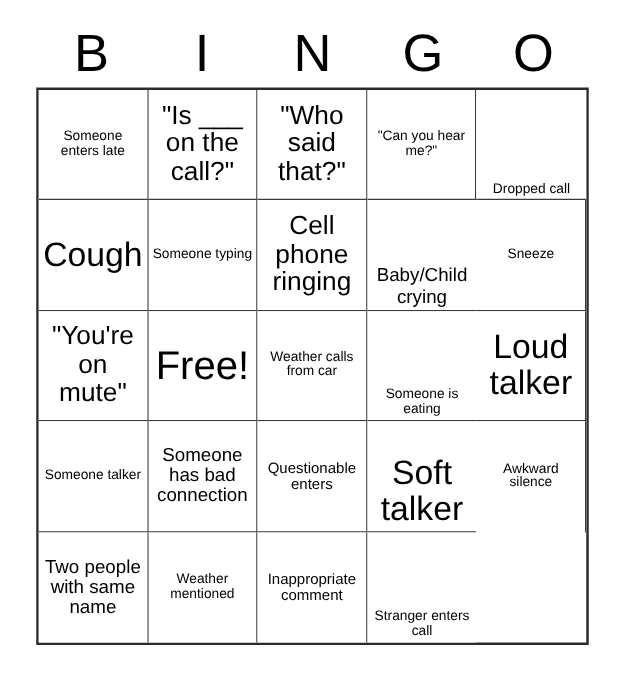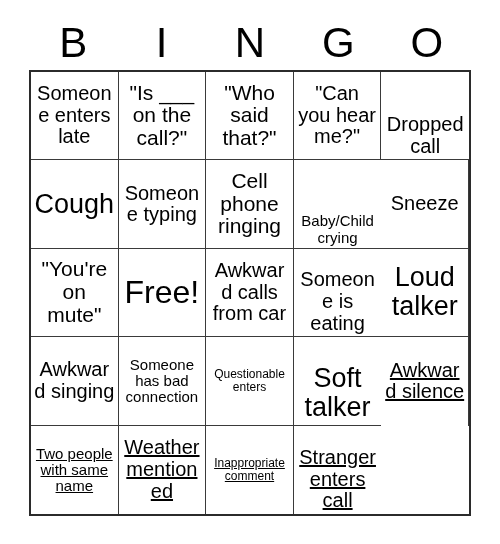--- a/index.html
+++ b/index.html
@@ -64,35 +64,35 @@
     display: flex;
     align-items: center;
     justify-content: center;
     text-align: center;
     padding: 2px 3px;
     background: #ffffff;
     overflow: hidden;
   }
   
   .bingo-cell.col-last { border-right: none; align-items: flex-end; }
-  .bingo-cell.row-last { border-bottom: none; text-decoration: underline; }
+  .bingo-cell.row-last { border-bottom: none; }
 
   .cell-text {
     display: block;
     width: 100%;
     line-height: 1.08;
     color: #000000;
     word-wrap: break-word;
   }
 
   
   .fs-xl   { font-size: 32px; }
   .fs-lg   { font-size: 27px; }
   .fs-md   { font-size: 21px; }
-  .fs-sm   { font-size: 20px; }
+  .fs-sm   { font-size: 11px; }
   .fs-xs   { font-size: 15px; }
   .fs-xxs  { font-size: 12px; }
 </style>
 </head>
 <body>
 
 <div id="card-root">
 
   <div id="bingo-header">
     <div class="header-letter">B</div>
@@ -133,30 +133,30 @@
       <div class="bingo-cell">
         <span class="cell-text fs-sm">Sneeze</span>
       </div>
       <div class="bingo-cell">
         <span class="cell-text fs-md">"You're on mute"</span>
       </div>
       <div class="bingo-cell">
         <span class="cell-text fs-xl">Free!</span>
       </div>
       <div class="bingo-cell">
-        <span class="cell-text fs-sm">Awkward calls from car</span>
+        <span class="cell-text fs-sm">Weather calls from car</span>
       </div>
       <div class="bingo-cell col-last">
         <span class="cell-text fs-sm">Someone is eating</span>
       </div>
       <div class="bingo-cell">
         <span class="cell-text fs-lg">Loud talker</span>
       </div>
       <div class="bingo-cell">
-        <span class="cell-text fs-sm">Awkward singing</span>
+        <span class="cell-text fs-sm">Someone talker</span>
       </div>
       <div class="bingo-cell">
         <span class="cell-text fs-xs">Someone has bad connection</span>
       </div>
       <div class="bingo-cell">
         <span class="cell-text fs-xxs">Questionable enters</span>
       </div>
       <div class="bingo-cell col-last">
         <span class="cell-text fs-lg">Soft talker</span>
       </div>

